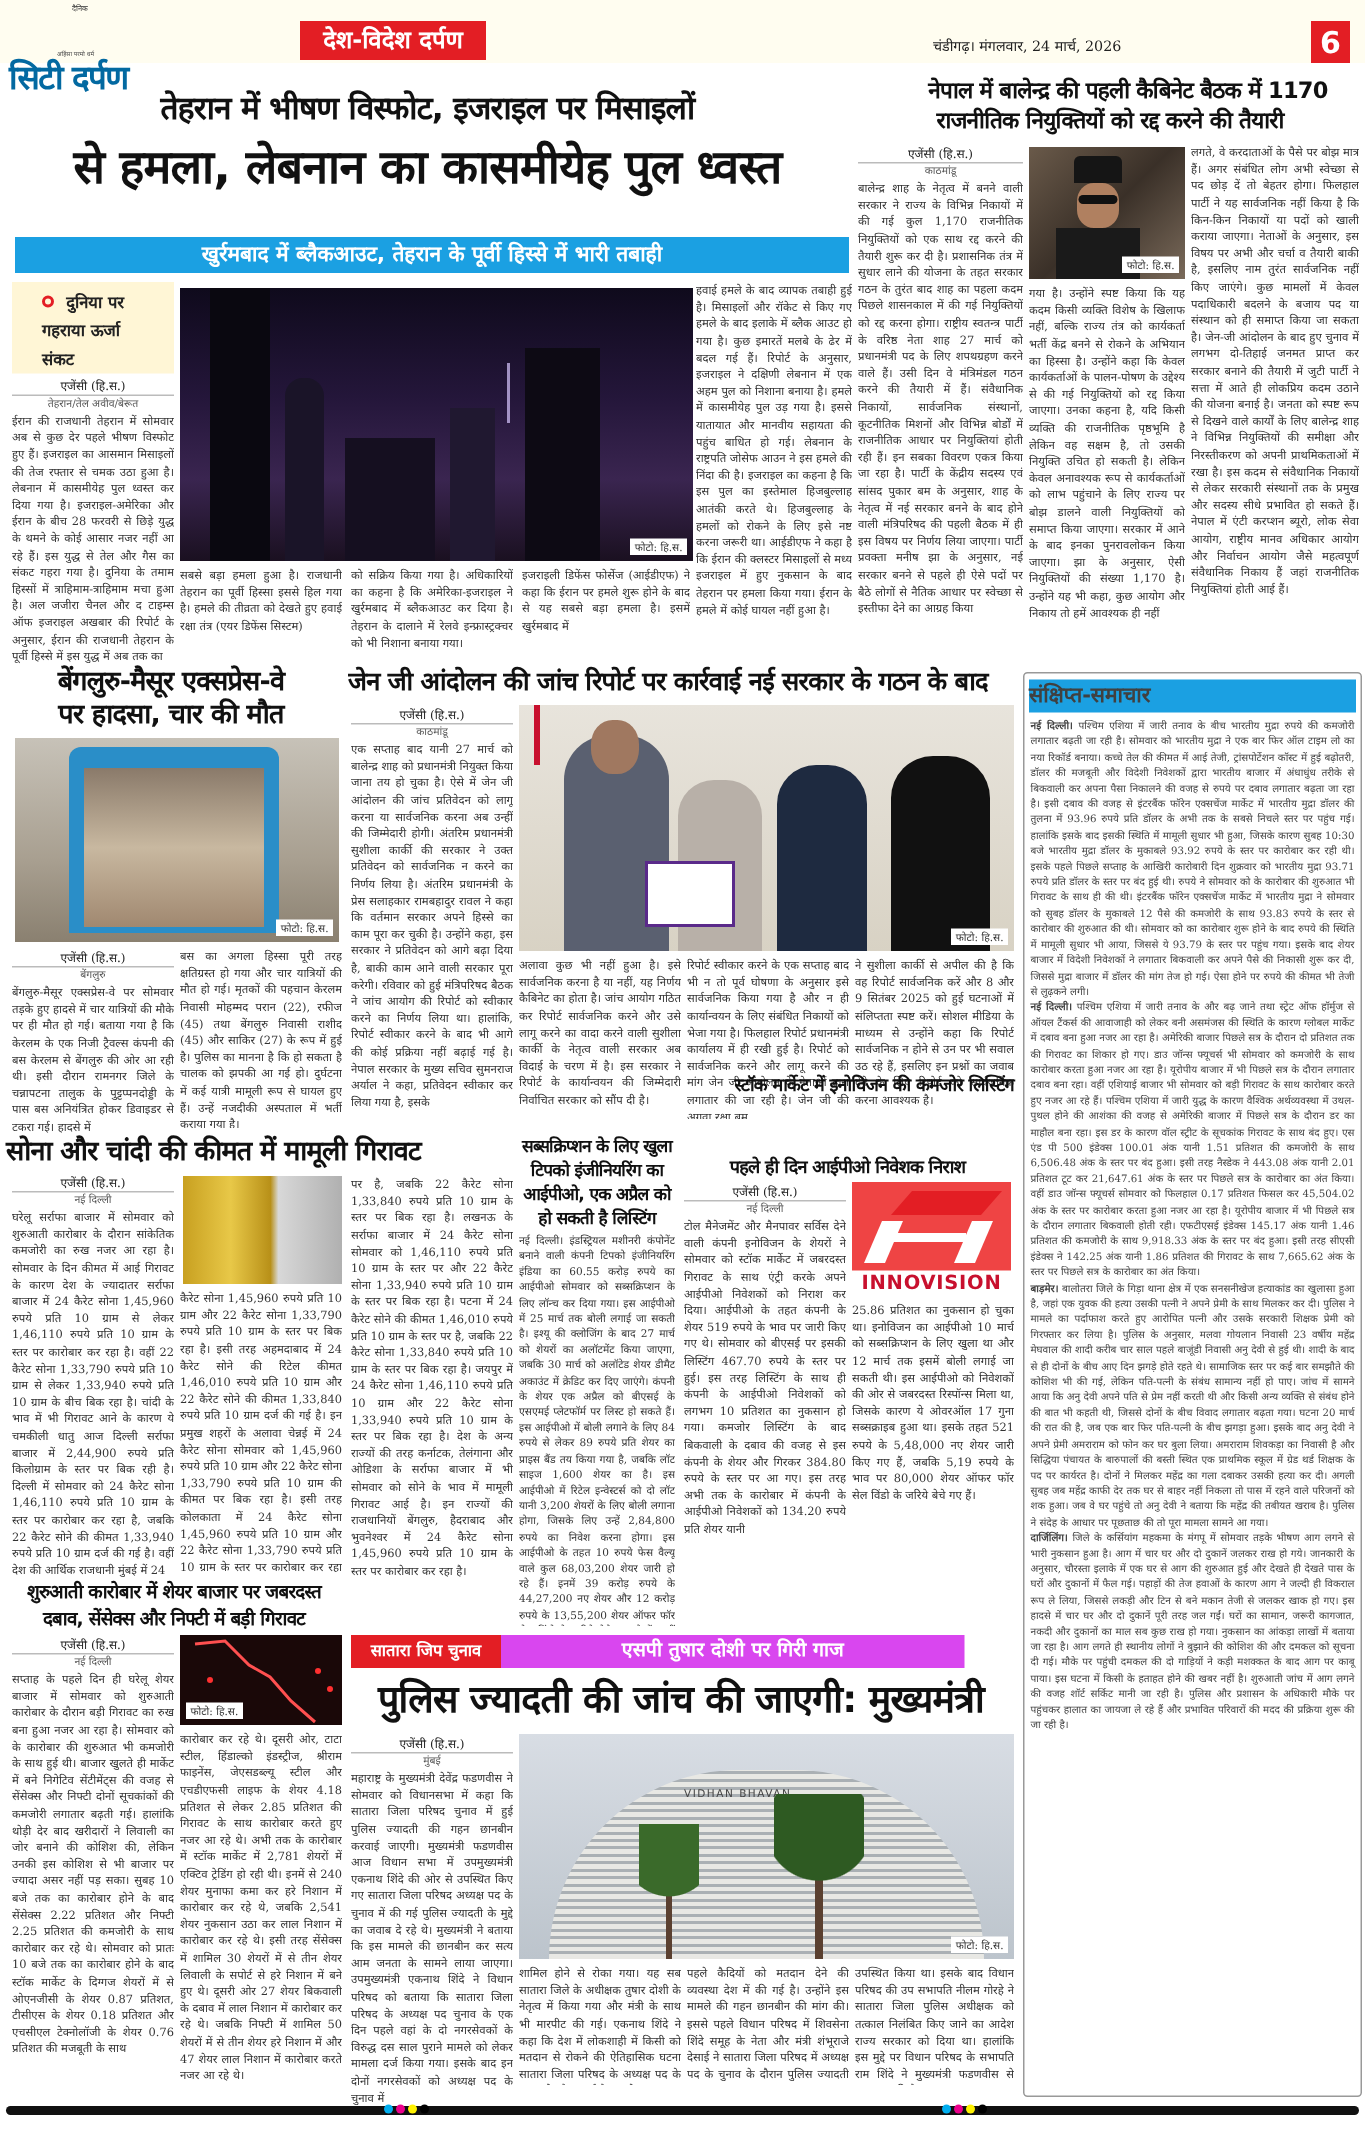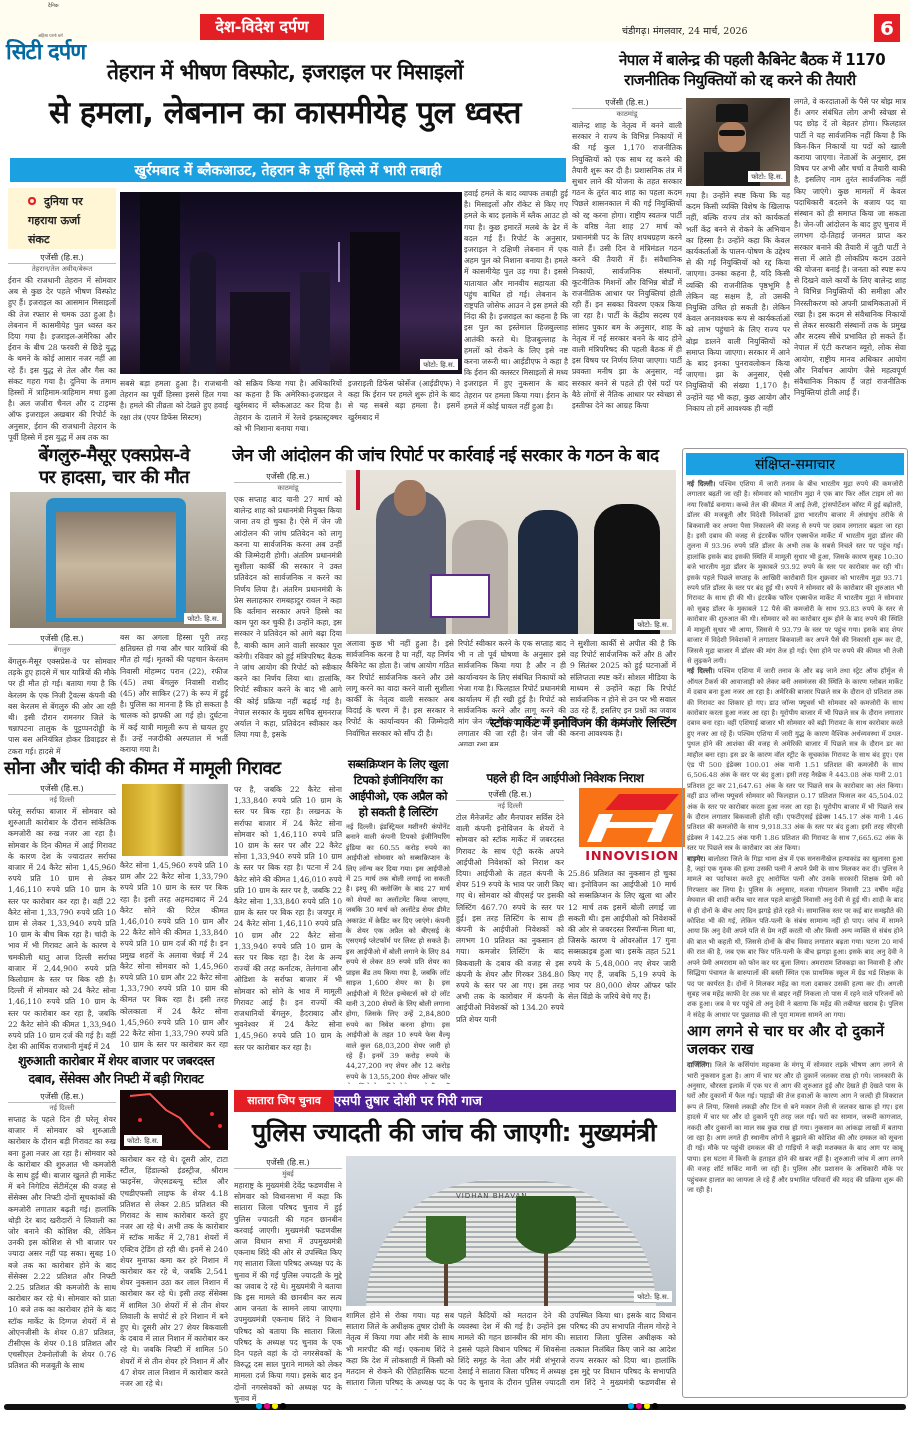--- a/index.html
+++ b/index.html
@@ -126,21 +126,21 @@
 <div class="abs hl" style="left:346px;top:756px;width:104px;font-size:11.5px;line-height:16px;">सब्सक्रिप्शन के लिए खुला टिपको इंजीनियरिंग का आईपीओ, एक अप्रैल को हो सकती है लिस्टिंग</div>
 <div class="txt abs" style="left:346px;top:822px;width:104px;height:262px;font-size:7px;line-height:10.4px;">नई दिल्ली। इंडस्ट्रियल मशीनरी कंपोनेंट बनाने वाली कंपनी टिपको इंजीनियरिंग इंडिया का 60.55 करोड़ रुपये का आईपीओ सोमवार को सब्सक्रिप्शन के लिए लॉन्च कर दिया गया। इस आईपीओ में 25 मार्च तक बोली लगाई जा सकती है। इश्यू की क्लोजिंग के बाद 27 मार्च को शेयरों का अलॉटमेंट किया जाएगा, जबकि 30 मार्च को अलॉटेड शेयर डीमैट अकाउंट में क्रेडिट कर दिए जाएंगे। कंपनी के शेयर एक अप्रैल को बीएसई के एसएमई प्लेटफॉर्म पर लिस्ट हो सकते हैं। इस आईपीओ में बोली लगाने के लिए 84 रुपये से लेकर 89 रुपये प्रति शेयर का प्राइस बैंड तय किया गया है, जबकि लॉट साइज 1,600 शेयर का है। इस आईपीओ में रिटेल इन्वेस्टर्स को दो लॉट यानी 3,200 शेयरों के लिए बोली लगाना होगा, जिसके लिए उन्हें 2,84,800 रुपये का निवेश करना होगा। इस आईपीओ के तहत 10 रुपये फेस वैल्यू वाले कुल 68,03,200 शेयर जारी हो रहे हैं। इनमें 39 करोड़ रुपये के 44,27,200 नए शेयर और 12 करोड़ रुपये के 13,55,200 शेयर ऑफर फॉर सेल विंडो के जरिये बेचे जा रहे हैं। वहीं 10,20,800 शेयर मार्केट मेकर्स के लिए रिजर्व किए गए हैं।</div>
 
 <div class="abs hl" style="left:454px;top:715px;width:222px;font-size:12px;line-height:16px;text-align:right;">स्टॉक मार्केट में इनोविजन की कमजोर लिस्टिंग</div>
 <div class="abs hl" style="left:454px;top:770px;width:222px;font-size:12px;line-height:16px;">पहले ही दिन आईपीओ निवेशक निराश</div>
 <div class="col" style="left:456px;top:788px;width:108px;">
   <div class="byline">एजेंसी (हि.स.)</div>
   <div class="place">नई दिल्ली</div>
   <div class="txt" style="height:268px;">टोल मैनेजमेंट और मैनपावर सर्विस देने वाली कंपनी इनोविजन के शेयरों ने सोमवार को स्टॉक मार्केट में जबरदस्त गिरावट के साथ एंट्री करके अपने आईपीओ निवेशकों को निराश कर दिया। आईपीओ के तहत कंपनी के शेयर 519 रुपये के भाव पर जारी किए गए थे। सोमवार को बीएसई पर इसकी लिस्टिंग 467.70 रुपये के स्तर पर हुई। इस तरह लिस्टिंग के साथ ही कंपनी के आईपीओ निवेशकों को लगभग 10 प्रतिशत का नुकसान हो गया। कमजोर लिस्टिंग के बाद बिकवाली के दबाव की वजह से इस कंपनी के शेयर और गिरकर 384.80 रुपये के स्तर पर आ गए। इस तरह अभी तक के कारोबार में कंपनी के आईपीओ निवेशकों को 134.20 रुपये प्रति शेयर यानी</div>
 </div>
-<div class="photo" style="left:568px;top:788px;width:106px;height:76px;background:#f97316;margin-left:11px;">
+<div class="photo" style="left:568px;top:788px;width:106px;height:76px;background:#ef4444;">
   <svg width="106" height="60" viewBox="0 0 106 60" style="position:absolute;left:0;top:0;">
     <polygon points="40,6 100,6 86,22 26,22" fill="#e31e24"></polygon>
     <polygon points="20,26 34,26 22,54 8,54" fill="#fff"></polygon>
     <polygon points="80,26 94,26 82,54 68,54" fill="#fff"></polygon>
     <rect x="26" y="34" width="50" height="6" fill="#fff"></rect>
   </svg>
   <div class="abs" style="left:0;bottom:0;width:106px;height:17px;background:#fff;color:#c8102e;font-weight:bold;font-size:13px;line-height:17px;text-align:center;letter-spacing:0.5px;">INNOVISION</div>
 </div>
 <div class="txt abs" style="left:568px;top:868px;width:108px;height:214px;">25.86 प्रतिशत का नुकसान हो चुका था। इनोविजन का आईपीओ 10 मार्च को सब्सक्रिप्शन के लिए खुला था और 12 मार्च तक इसमें बोली लगाई जा सकती थी। इस आईपीओ को निवेशकों की ओर से जबरदस्त रिस्पॉन्स मिला था, जिसके कारण ये ओवरऑल 17 गुना सब्सक्राइब हुआ था। इसके तहत 521 रुपये के 5,48,000 नए शेयर जारी किए गए हैं, जबकि 5,19 रुपये के भाव पर 80,000 शेयर ऑफर फॉर सेल विंडो के जरिये बेचे गए हैं।</div>
 
@@ -158,55 +158,54 @@
     <circle cx="100" cy="36" r="2" fill="#ff3030"></circle>
     <circle cx="20" cy="30" r="2" fill="#ff3030"></circle>
   </svg>
   <div class="credit" style="left:4px;right:auto;">फोटो: हि.स.</div>
 </div>
 <div class="txt abs" style="left:120px;top:1154px;width:108px;height:234px;">कारोबार कर रहे थे। दूसरी ओर, टाटा स्टील, हिंडाल्को इंडस्ट्रीज, श्रीराम फाइनेंस, जेएसडब्ल्यू स्टील और एचडीएफसी लाइफ के शेयर 4.18 प्रतिशत से लेकर 2.85 प्रतिशत की गिरावट के साथ कारोबार करते हुए नजर आ रहे थे। अभी तक के कारोबार में स्टॉक मार्केट में 2,781 शेयरों में एक्टिव ट्रेडिंग हो रही थी। इनमें से 240 शेयर मुनाफा कमा कर हरे निशान में कारोबार कर रहे थे, जबकि 2,541 शेयर नुकसान उठा कर लाल निशान में कारोबार कर रहे थे। इसी तरह सेंसेक्स में शामिल 30 शेयरों में से तीन शेयर लिवाली के सपोर्ट से हरे निशान में बने हुए थे। दूसरी ओर 27 शेयर बिकवाली के दबाव में लाल निशान में कारोबार कर रहे थे। जबकि निफ्टी में शामिल 50 शेयरों में से तीन शेयर हरे निशान में और 47 शेयर लाल निशान में कारोबार करते नजर आ रहे थे।</div>
 
 <div class="abs" style="left:234px;top:1090px;width:100px;height:22px;background:#e31e24;color:#fff;text-align:center;font-weight:bold;font-size:11px;line-height:22px;">
   <span>सातारा जिप चुनाव</span>
 </div>
-<div class="abs" style="left:334px;top:1090px;width:342px;height:22px;background:#4c1d95;color:#fff;text-align:left;font-weight:bold;font-size:13px;line-height:22px;">
+<div class="abs" style="left:334px;top:1090px;width:309px;height:22px;background:#d946ef;color:#fff;text-align:center;font-weight:bold;font-size:13px;line-height:22px;">
   <span>एसपी तुषार दोशी पर गिरी गाज</span>
 </div>
 <div class="abs hl" style="left:232px;top:1114px;width:444px;font-size:25px;line-height:38px;">पुलिस ज्यादती की जांच की जाएगी: मुख्यमंत्री</div>
 <div class="col" style="left:234px;top:1156px;width:108px;">
   <div class="byline">एजेंसी (हि.स.)</div>
   <div class="place">मुंबई</div>
   <div class="txt" style="height:232px;">महाराष्ट्र के मुख्यमंत्री देवेंद्र फडणवीस ने सोमवार को विधानसभा में कहा कि सातारा जिला परिषद चुनाव में हुई पुलिस ज्यादती की गहन छानबीन करवाई जाएगी। मुख्यमंत्री फडणवीस आज विधान सभा में उपमुख्यमंत्री एकनाथ शिंदे की ओर से उपस्थित किए गए सातारा जिला परिषद अध्यक्ष पद के चुनाव में की गई पुलिस ज्यादती के मुद्दे का जवाब दे रहे थे। मुख्यमंत्री ने बताया कि इस मामले की छानबीन कर सत्य आम जनता के सामने लाया जाएगा। उपमुख्यमंत्री एकनाथ शिंदे ने विधान परिषद को बताया कि सातारा जिला परिषद के अध्यक्ष पद चुनाव के एक दिन पहले वहां के दो नगरसेवकों के विरुद्ध दस साल पुराने मामले को लेकर मामला दर्ज किया गया। इसके बाद इन दोनों नगरसेवकों को अध्यक्ष पद के चुनाव में</div>
 </div>
 <div class="photo" style="left:346px;top:1156px;width:330px;height:150px;background:linear-gradient(180deg,#d8dde4 0%,#bcc4cc 100%);">
   <div class="abs" style="left:20px;top:24px;width:290px;height:126px;background:repeating-linear-gradient(0deg,#e8e8e4 0 3px,#aab0b4 3px 5px);border-radius:140px 140px 0 0;"></div>
   <div class="abs" style="left:110px;top:36px;font-size:7px;color:#444;letter-spacing:1px;">VIDHAN BHAVAN</div>
   <div class="abs" style="left:80px;top:60px;width:40px;height:90px;background:radial-gradient(circle at 50% 20%,#3a6a2a 0 40%,transparent 41%),linear-gradient(90deg,transparent 45%,#5a4030 45% 55%,transparent 55%);"></div>
   <div class="abs" style="left:170px;top:40px;width:60px;height:110px;background:radial-gradient(circle at 50% 20%,#2e5a22 0 38%,transparent 39%),linear-gradient(90deg,transparent 46%,#5a4030 46% 54%,transparent 54%);"></div>
   <div class="credit">फोटो: हि.स.</div>
 </div>
 <div class="txt abs" style="left:346px;top:1310px;width:108px;height:80px;">शामिल होने से रोका गया। यह सब सातारा जिले के अधीक्षक तुषार दोशी के नेतृत्व में किया गया और मंत्री के साथ भी मारपीट की गई। एकनाथ शिंदे ने कहा कि देश में लोकशाही में किसी को मतदान से रोकने की ऐतिहासिक घटना सातारा जिला परिषद के अध्यक्ष पद के चुनाव के दौरान हुई है। इससे</div>
 <div class="txt abs" style="left:458px;top:1310px;width:108px;height:80px;">पहले कैदियों को मतदान देने की व्यवस्था देश में की गई है। उन्होंने इस मामले की गहन छानबीन की मांग की। इससे पहले विधान परिषद में शिवसेना शिंदे समूह के नेता और मंत्री शंभूराजे देसाई ने सातारा जिला परिषद में अध्यक्ष पद के चुनाव के दौरान पुलिस ज्यादती का मुद्दा</div>
 <div class="txt abs" style="left:570px;top:1310px;width:106px;height:80px;">उपस्थित किया था। इसके बाद विधान परिषद की उप सभापति नीलम गोरहे ने सातारा जिला पुलिस अधीक्षक को तत्काल निलंबित किए जाने का आदेश राज्य सरकार को दिया था। हालांकि इस मुद्दे पर विधान परिषद के सभापति राम शिंदे ने मुख्यमंत्री फडणवीस से मुलाकात की है।</div>
 
 <div class="abs" style="left:682px;top:448px;width:226px;height:950px;border:1.5px solid #999;border-radius:3px;padding:0 4px;overflow:hidden;">
-  <div style="margin:4px -1px 4px;height:22px;background:#1ba0e2;color:#000000;text-align:center;font-weight:normal;font-size:14px;line-height:22px;">
+  <div style="margin:4px -1px 4px;height:22px;background:#1ba0e2;color:#404040;font-weight:bold;font-size:14px;line-height:22px;">
     <span>संक्षिप्त-समाचार</span>
   </div>
   <div>
     <div class="sm-txt"><b>नई दिल्ली।</b> <span>पश्चिम एशिया में जारी तनाव के बीच भारतीय मुद्रा रुपये की कमजोरी लगातार बढ़ती जा रही है। सोमवार को भारतीय मुद्रा ने एक बार फिर ऑल टाइम लो का नया रिकॉर्ड बनाया। कच्चे तेल की कीमत में आई तेजी, ट्रांसपोर्टेशन कॉस्ट में हुई बढ़ोतरी, डॉलर की मजबूती और विदेशी निवेशकों द्वारा भारतीय बाजार में अंधाधुंध तरीके से बिकवाली कर अपना पैसा निकालने की वजह से रुपये पर दबाव लगातार बढ़ता जा रहा है। इसी दबाव की वजह से इंटरबैंक फॉरेन एक्सचेंज मार्केट में भारतीय मुद्रा डॉलर की तुलना में 93.96 रुपये प्रति डॉलर के अभी तक के सबसे निचले स्तर पर पहुंच गई। हालांकि इसके बाद इसकी स्थिति में मामूली सुधार भी हुआ, जिसके कारण सुबह 10:30 बजे भारतीय मुद्रा डॉलर के मुकाबले 93.92 रुपये के स्तर पर कारोबार कर रही थी। इसके पहले पिछले सप्ताह के आखिरी कारोबारी दिन शुक्रवार को भारतीय मुद्रा 93.71 रुपये प्रति डॉलर के स्तर पर बंद हुई थी। रुपये ने सोमवार को के कारोबार की शुरुआत भी गिरावट के साथ ही की थी। इंटरबैंक फॉरेन एक्सचेंज मार्केट में भारतीय मुद्रा ने सोमवार को सुबह डॉलर के मुकाबले 12 पैसे की कमजोरी के साथ 93.83 रुपये के स्तर से कारोबार की शुरुआत की थी। सोमवार को का कारोबार शुरू होने के बाद रुपये की स्थिति में मामूली सुधार भी आया, जिससे ये 93.79 के स्तर पर पहुंच गया। इसके बाद शेयर बाजार में विदेशी निवेशकों ने लगातार बिकवाली कर अपने पैसे की निकासी शुरू कर दी, जिससे मुद्रा बाजार में डॉलर की मांग तेज हो गई। ऐसा होने पर रुपये की कीमत भी तेजी से लुढ़कने लगी।</span></div>
   </div>
   <div>
     <div class="sm-txt"><b>नई दिल्ली।</b> <span>पश्चिम एशिया में जारी तनाव के और बढ़ जाने तथा स्ट्रेट ऑफ हॉर्मुज से ऑयल टैंकर्स की आवाजाही को लेकर बनी असमंजस की स्थिति के कारण ग्लोबल मार्केट में दबाव बना हुआ नजर आ रहा है। अमेरिकी बाजार पिछले सत्र के दौरान दो प्रतिशत तक की गिरावट का शिकार हो गए। डाउ जॉन्स फ्यूचर्स भी सोमवार को कमजोरी के साथ कारोबार करता हुआ नजर आ रहा है। यूरोपीय बाजार में भी पिछले सत्र के दौरान लगातार दबाव बना रहा। वहीं एशियाई बाजार भी सोमवार को बड़ी गिरावट के साथ कारोबार करते हुए नजर आ रहे हैं। पश्चिम एशिया में जारी युद्ध के कारण वैश्विक अर्थव्यवस्था में उथल-पुथल होने की आशंका की वजह से अमेरिकी बाजार में पिछले सत्र के दौरान डर का माहौल बना रहा। इस डर के कारण वॉल स्ट्रीट के सूचकांक गिरावट के साथ बंद हुए। एस एंड पी 500 इंडेक्स 100.01 अंक यानी 1.51 प्रतिशत की कमजोरी के साथ 6,506.48 अंक के स्तर पर बंद हुआ। इसी तरह नैस्डेक ने 443.08 अंक यानी 2.01 प्रतिशत टूट कर 21,647.61 अंक के स्तर पर पिछले सत्र के कारोबार का अंत किया। वहीं डाउ जॉन्स फ्यूचर्स सोमवार को फिलहाल 0.17 प्रतिशत फिसल कर 45,504.02 अंक के स्तर पर कारोबार करता हुआ नजर आ रहा है। यूरोपीय बाजार में भी पिछले सत्र के दौरान लगातार बिकवाली होती रही। एफटीएसई इंडेक्स 145.17 अंक यानी 1.46 प्रतिशत की कमजोरी के साथ 9,918.33 अंक के स्तर पर बंद हुआ। इसी तरह सीएसी इंडेक्स ने 142.25 अंक यानी 1.86 प्रतिशत की गिरावट के साथ 7,665.62 अंक के स्तर पर पिछले सत्र के कारोबार का अंत किया।</span></div>
   </div>
   <div>
     <div class="sm-txt"><b>बाड़मेर।</b> <span>बालोतरा जिले के गिड़ा थाना क्षेत्र में एक सनसनीखेज हत्याकांड का खुलासा हुआ है, जहां एक युवक की हत्या उसकी पत्नी ने अपने प्रेमी के साथ मिलकर कर दी। पुलिस ने मामले का पर्दाफाश करते हुए आरोपित पत्नी और उसके सरकारी शिक्षक प्रेमी को गिरफ्तार कर लिया है। पुलिस के अनुसार, मलवा गोयलान निवासी 23 वर्षीय महेंद्र मेघवाल की शादी करीब चार साल पहले बाजूंडी निवासी अनु देवी से हुई थी। शादी के बाद से ही दोनों के बीच आए दिन झगड़े होते रहते थे। सामाजिक स्तर पर कई बार समझौते की कोशिश भी की गई, लेकिन पति-पत्नी के संबंध सामान्य नहीं हो पाए। जांच में सामने आया कि अनु देवी अपने पति से प्रेम नहीं करती थी और किसी अन्य व्यक्ति से संबंध होने की बात भी कहती थी, जिससे दोनों के बीच विवाद लगातार बढ़ता गया। घटना 20 मार्च की रात की है, जब एक बार फिर पति-पत्नी के बीच झगड़ा हुआ। इसके बाद अनु देवी ने अपने प्रेमी अमराराम को फोन कर घर बुला लिया। अमराराम शिवकड़ा का निवासी है और सिद्धिया पंचायत के बारुपालों की बस्ती स्थित एक प्राथमिक स्कूल में ग्रेड थर्ड शिक्षक के पद पर कार्यरत है। दोनों ने मिलकर महेंद्र का गला दबाकर उसकी हत्या कर दी। अगली सुबह जब महेंद्र काफी देर तक घर से बाहर नहीं निकला तो पास में रहने वाले परिजनों को शक हुआ। जब वे घर पहुंचे तो अनु देवी ने बताया कि महेंद्र की तबीयत खराब है। पुलिस ने संदेह के आधार पर पूछताछ की तो पूरा मामला सामने आ गया।</span></div>
   </div>
   <div>
-    <div class="sm-hl">आग लगने से चार घर और दो दुकानें जलकर राख</div>
     <div class="sm-txt"><b>दार्जिलिंग।</b> <span>जिले के कर्सियांग महकमा के मंगपू में सोमवार तड़के भीषण आग लगने से भारी नुकसान हुआ है। आग में चार घर और दो दुकानें जलकर राख हो गये। जानकारी के अनुसार, चौरस्ता इलाके में एक घर से आग की शुरुआत हुई और देखते ही देखते पास के घरों और दुकानों में फैल गई। पहाड़ों की तेज हवाओं के कारण आग ने जल्दी ही विकराल रूप ले लिया, जिससे लकड़ी और टिन से बने मकान तेजी से जलकर खाक हो गए। इस हादसे में चार घर और दो दुकानें पूरी तरह जल गईं। घरों का सामान, जरूरी कागजात, नकदी और दुकानों का माल सब कुछ राख हो गया। नुकसान का आंकड़ा लाखों में बताया जा रहा है। आग लगते ही स्थानीय लोगों ने बुझाने की कोशिश की और दमकल को सूचना दी गई। मौके पर पहुंची दमकल की दो गाड़ियों ने कड़ी मशक्कत के बाद आग पर काबू पाया। इस घटना में किसी के हताहत होने की खबर नहीं है। शुरुआती जांच में आग लगने की वजह शॉर्ट सर्किट मानी जा रही है। पुलिस और प्रशासन के अधिकारी मौके पर पहुंचकर हालात का जायजा ले रहे हैं और प्रभावित परिवारों की मदद की प्रक्रिया शुरू की जा रही है।</span></div>
   </div>
 </div>
 
 <div class="abs" style="left:4px;top:1404px;width:902px;height:6px;background:#111;border-radius:3px;"></div>
 <div class="abs" style="left:256px;top:1403px;width:30px;height:8px;display:flex;gap:2px;">
   <span style="width:6px;height:6px;border-radius:50%;background:#00aeef;"></span>
   <span style="width:6px;height:6px;border-radius:50%;background:#ec008c;"></span>
   <span style="width:6px;height:6px;border-radius:50%;background:#fff200;"></span>
   <span style="width:6px;height:6px;border-radius:50%;background:#000;"></span>

